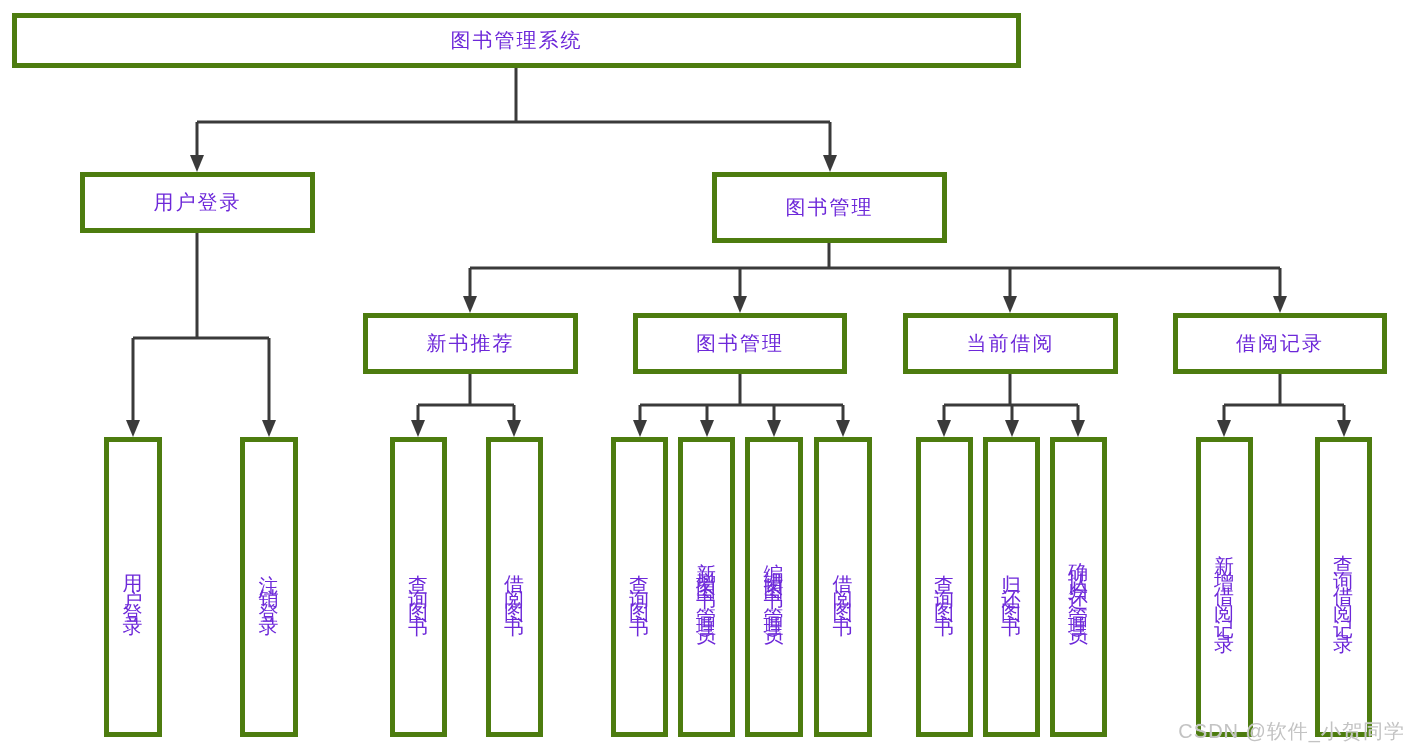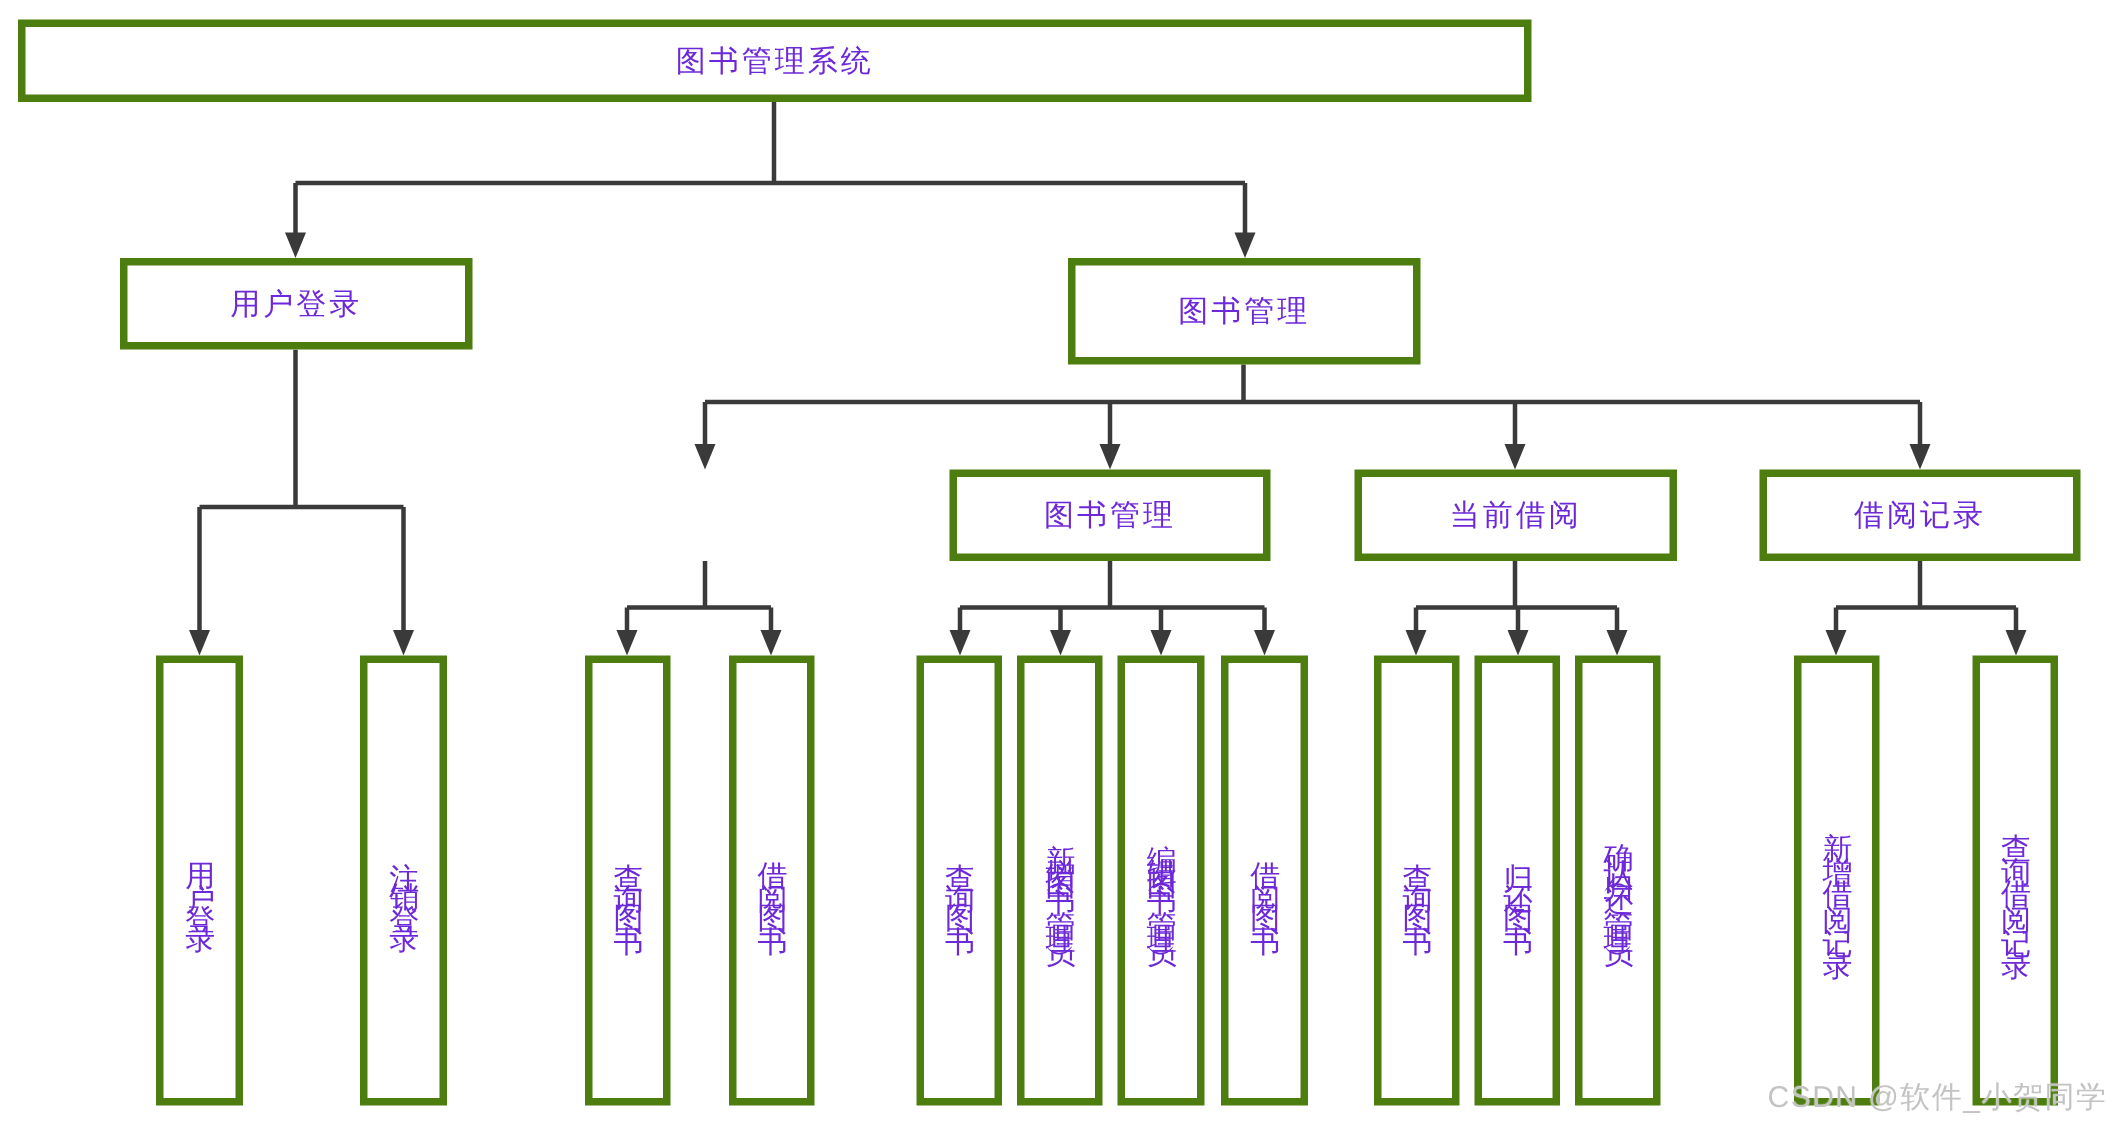--- a/index.html
+++ b/index.html
@@ -106,20 +106,23 @@
     <span>图书管理系统</span>
   </div>
 
   <div class="node hbox" style="left:80px; top:172px; width:235px; height:61px;">
     <span>用户登录</span>
   </div>
   <div class="node hbox" style="left:712px; top:172px; width:235px; height:71px;">
     <span>图书管理</span>
   </div>
 
+  <div class="node hbox" style="left:363px; top:313px; width:215px; height:61px;">
+    <span>新书推荐</span>
+  </div>
   <div class="node hbox" style="left:633px; top:313px; width:214px; height:61px;">
     <span>图书管理</span>
   </div>
   <div class="node hbox" style="left:903px; top:313px; width:215px; height:61px;">
     <span>当前借阅</span>
   </div>
   <div class="node hbox" style="left:1173px; top:313px; width:214px; height:61px;">
     <span>借阅记录</span>
   </div>
 

